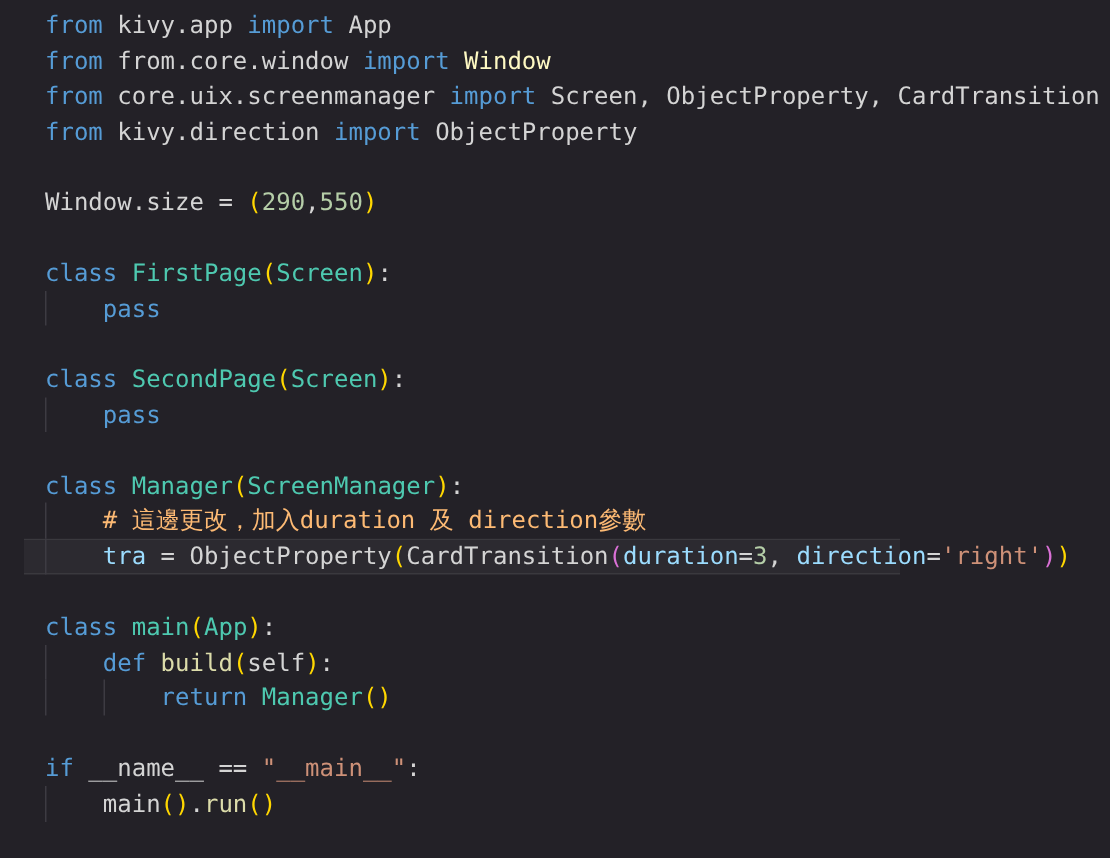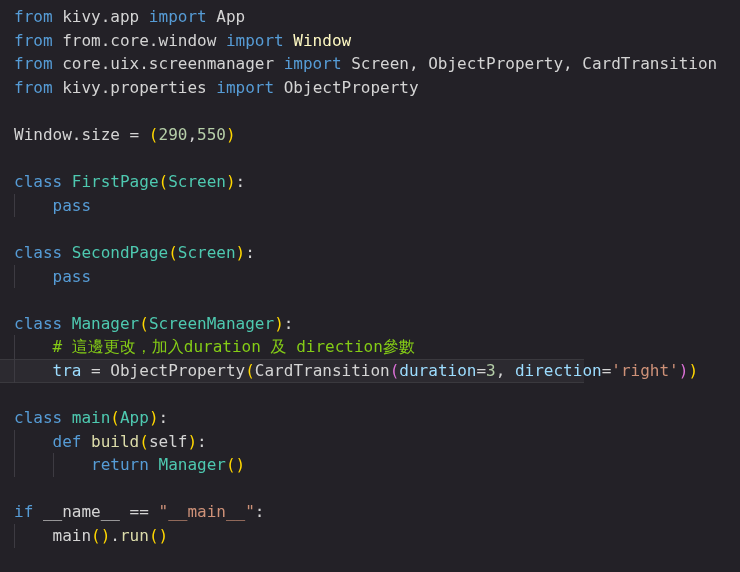--- a/index.html
+++ b/index.html
@@ -13,20 +13,21 @@
   #editor {
     position: relative;
     width: 584px;
     height: 572px;
     box-sizing: border-box;
     padding: 5px 0 0 0;
     font-family: "DejaVu Sans Mono", "Liberation Mono", monospace;
     font-size: 16px;
     line-height: 23.6px;
     cursor: text;
+    margin-left: 16px;
   }
   .line {
     position: relative;
     height: 23.6px;
     white-space: pre;
     padding-left: 14px;
     box-sizing: border-box;
   }
   .line.hl {
     background: rgba(255,255,255,0.045);
@@ -41,32 +42,32 @@
   }
   .tok { white-space: pre; }
 </style>
 </head>
 <body>
 
 <div id="editor" style="background: rgb(35, 33, 39);">
     <div class="line"><span class="tok" style="color: rgb(86, 156, 214);">from</span><span class="tok" style="color: rgb(212, 212, 212);"> kivy.app </span><span class="tok" style="color: rgb(86, 156, 214);">import</span><span class="tok" style="color: rgb(212, 212, 212);"> App</span></div>
     <div class="line"><span class="tok" style="color: rgb(86, 156, 214);">from</span><span class="tok" style="color: rgb(212, 212, 212);"> from.core.window </span><span class="tok" style="color: rgb(86, 156, 214);">import</span><span class="tok" style="color: #fef9c3;"> Window</span></div>
     <div class="line"><span class="tok" style="color: rgb(86, 156, 214);">from</span><span class="tok" style="color: rgb(212, 212, 212);"> core.uix.screenmanager </span><span class="tok" style="color: rgb(86, 156, 214);">import</span><span class="tok" style="color: rgb(212, 212, 212);"> Screen, ObjectProperty, CardTransition</span></div>
-    <div class="line"><span class="tok" style="color: rgb(86, 156, 214);">from</span><span class="tok" style="color: rgb(212, 212, 212);"> kivy.properties </span><span class="tok" style="color: rgb(86, 156, 214);">import</span><span class="tok" style="color: rgb(212, 212, 212);"> ObjectProperty</span></div>
+    <div class="line"><span class="tok" style="color: rgb(86, 156, 214);">from</span><span class="tok" style="color: rgb(212, 212, 212);"> kivy.direction </span><span class="tok" style="color: rgb(86, 156, 214);">import</span><span class="tok" style="color: rgb(212, 212, 212);"> ObjectProperty</span></div>
     <div class="line"></div>
     <div class="line"><span class="tok" style="color: rgb(212, 212, 212);">Window.size = </span><span class="tok" style="color: rgb(255, 215, 0);">(</span><span class="tok" style="color: rgb(181, 206, 168);">290</span><span class="tok" style="color: rgb(212, 212, 212);">,</span><span class="tok" style="color: rgb(181, 206, 168);">550</span><span class="tok" style="color: rgb(255, 215, 0);">)</span></div>
     <div class="line"></div>
     <div class="line"><span class="tok" style="color: rgb(86, 156, 214);">class</span><span class="tok" style="color: rgb(212, 212, 212);"> </span><span class="tok" style="color: rgb(78, 201, 176);">FirstPage</span><span class="tok" style="color: rgb(255, 215, 0);">(</span><span class="tok" style="color: rgb(78, 201, 176);">Screen</span><span class="tok" style="color: rgb(255, 215, 0);">)</span><span class="tok" style="color: rgb(212, 212, 212);">:</span></div>
     <div class="line"><span class="guide" style="left: calc(0ch + 14px); background: rgb(61, 59, 66);"></span><span class="tok" style="color: rgb(212, 212, 212);">    </span><span class="tok" style="color: rgb(86, 156, 214);">pass</span></div>
     <div class="line"></div>
     <div class="line"><span class="tok" style="color: rgb(86, 156, 214);">class</span><span class="tok" style="color: rgb(212, 212, 212);"> </span><span class="tok" style="color: rgb(78, 201, 176);">SecondPage</span><span class="tok" style="color: rgb(255, 215, 0);">(</span><span class="tok" style="color: rgb(78, 201, 176);">Screen</span><span class="tok" style="color: rgb(255, 215, 0);">)</span><span class="tok" style="color: rgb(212, 212, 212);">:</span></div>
     <div class="line"><span class="guide" style="left: calc(0ch + 14px); background: rgb(61, 59, 66);"></span><span class="tok" style="color: rgb(212, 212, 212);">    </span><span class="tok" style="color: rgb(86, 156, 214);">pass</span></div>
     <div class="line"></div>
     <div class="line"><span class="tok" style="color: rgb(86, 156, 214);">class</span><span class="tok" style="color: rgb(212, 212, 212);"> </span><span class="tok" style="color: rgb(78, 201, 176);">Manager</span><span class="tok" style="color: rgb(255, 215, 0);">(</span><span class="tok" style="color: rgb(78, 201, 176);">ScreenManager</span><span class="tok" style="color: rgb(255, 215, 0);">)</span><span class="tok" style="color: rgb(212, 212, 212);">:</span></div>
-    <div class="line"><span class="guide" style="left: calc(0ch + 14px); background: rgb(61, 59, 66);"></span><span class="tok" style="color: rgb(212, 212, 212);">    </span><span class="tok" style="color: #84cc16;"># 這邊更改，加入duration 及 direction參數</span></div>
+    <div class="line"><span class="guide" style="left: calc(0ch + 14px); background: rgb(61, 59, 66);"></span><span class="tok" style="color: rgb(212, 212, 212);">    </span><span class="tok" style="color: #fdba74;"># 這邊更改，加入duration 及 direction參數</span></div>
     <div class="line hl"><span class="guide" style="left: calc(0ch + 14px); background: rgb(61, 59, 66);"></span><span class="tok" style="color: rgb(212, 212, 212);">    </span><span class="tok" style="color: rgb(156, 220, 254);">tra</span><span class="tok" style="color: rgb(212, 212, 212);"> = </span><span class="tok" style="color: rgb(212, 212, 212);">ObjectProperty</span><span class="tok" style="color: rgb(255, 215, 0);">(</span><span class="tok" style="color: rgb(212, 212, 212);">CardTransition</span><span class="tok" style="color: rgb(218, 112, 214);">(</span><span class="tok" style="color: rgb(156, 220, 254);">duration</span><span class="tok" style="color: rgb(212, 212, 212);">=</span><span class="tok" style="color: rgb(181, 206, 168);">3</span><span class="tok" style="color: rgb(212, 212, 212);">, </span><span class="tok" style="color: rgb(156, 220, 254);">direction</span><span class="tok" style="color: rgb(212, 212, 212);">=</span><span class="tok" style="color: rgb(206, 145, 120);">'right'</span><span class="tok" style="color: rgb(218, 112, 214);">)</span><span class="tok" style="color: rgb(255, 215, 0);">)</span></div>
     <div class="line"></div>
     <div class="line"><span class="tok" style="color: rgb(86, 156, 214);">class</span><span class="tok" style="color: rgb(212, 212, 212);"> </span><span class="tok" style="color: rgb(78, 201, 176);">main</span><span class="tok" style="color: rgb(255, 215, 0);">(</span><span class="tok" style="color: rgb(78, 201, 176);">App</span><span class="tok" style="color: rgb(255, 215, 0);">)</span><span class="tok" style="color: rgb(212, 212, 212);">:</span></div>
     <div class="line"><span class="guide" style="left: calc(0ch + 14px); background: rgb(61, 59, 66);"></span><span class="tok" style="color: rgb(212, 212, 212);">    </span><span class="tok" style="color: rgb(86, 156, 214);">def</span><span class="tok" style="color: rgb(212, 212, 212);"> </span><span class="tok" style="color: rgb(220, 220, 170);">build</span><span class="tok" style="color: rgb(255, 215, 0);">(</span><span class="tok" style="color: rgb(212, 212, 212);">self</span><span class="tok" style="color: rgb(255, 215, 0);">)</span><span class="tok" style="color: rgb(212, 212, 212);">:</span></div>
     <div class="line"><span class="guide" style="left: calc(0ch + 14px); background: rgb(61, 59, 66);"></span><span class="guide" style="left: calc(4ch + 14px); background: rgb(61, 59, 66);"></span><span class="tok" style="color: rgb(212, 212, 212);">        </span><span class="tok" style="color: rgb(86, 156, 214);">return</span><span class="tok" style="color: rgb(212, 212, 212);"> </span><span class="tok" style="color: rgb(78, 201, 176);">Manager</span><span class="tok" style="color: rgb(255, 215, 0);">()</span></div>
     <div class="line"></div>
     <div class="line"><span class="tok" style="color: rgb(86, 156, 214);">if</span><span class="tok" style="color: rgb(212, 212, 212);"> __name__ == </span><span class="tok" style="color: rgb(206, 145, 120);">"__main__"</span><span class="tok" style="color: rgb(212, 212, 212);">:</span></div>
     <div class="line"><span class="guide" style="left: calc(0ch + 14px); background: rgb(61, 59, 66);"></span><span class="tok" style="color: rgb(212, 212, 212);">    </span><span class="tok" style="color: rgb(212, 212, 212);">main</span><span class="tok" style="color: rgb(255, 215, 0);">()</span><span class="tok" style="color: rgb(212, 212, 212);">.</span><span class="tok" style="color: rgb(220, 220, 170);">run</span><span class="tok" style="color: rgb(255, 215, 0);">()</span></div>
     <div class="line"></div>
   </div>

